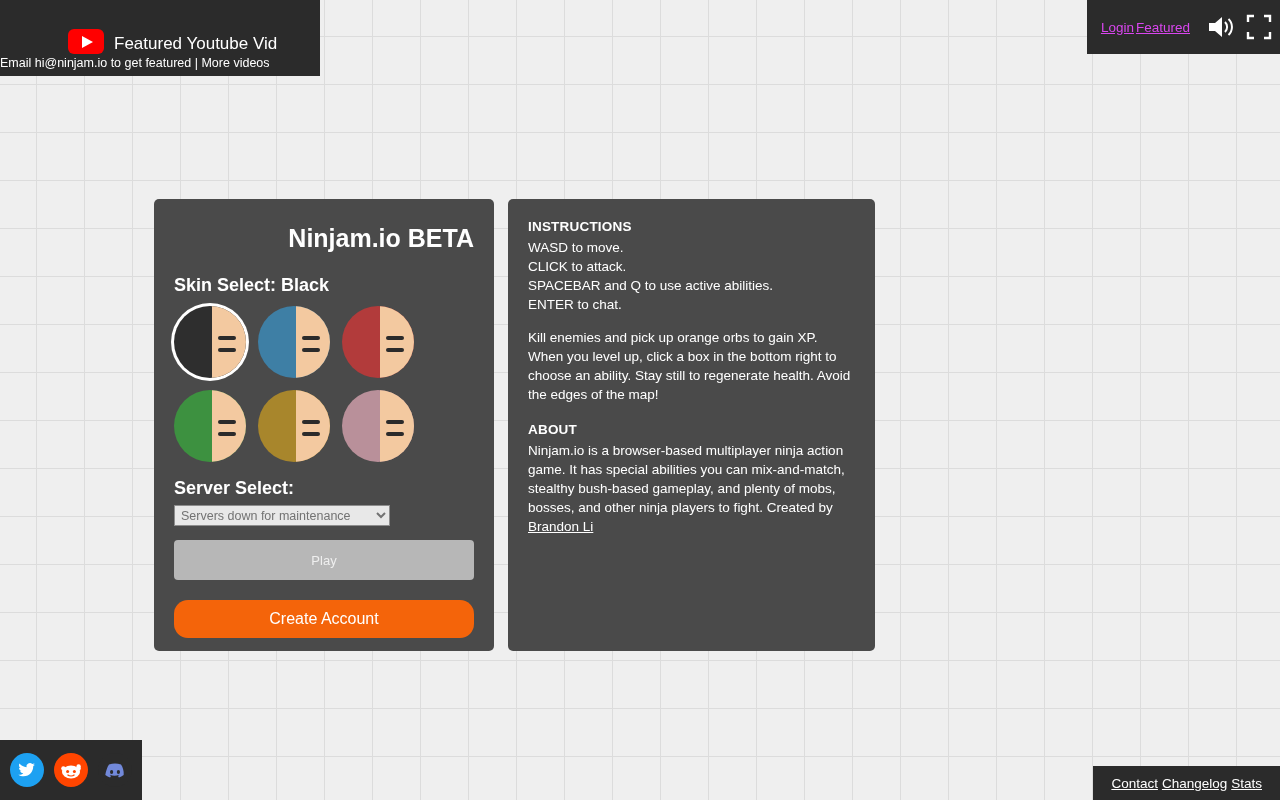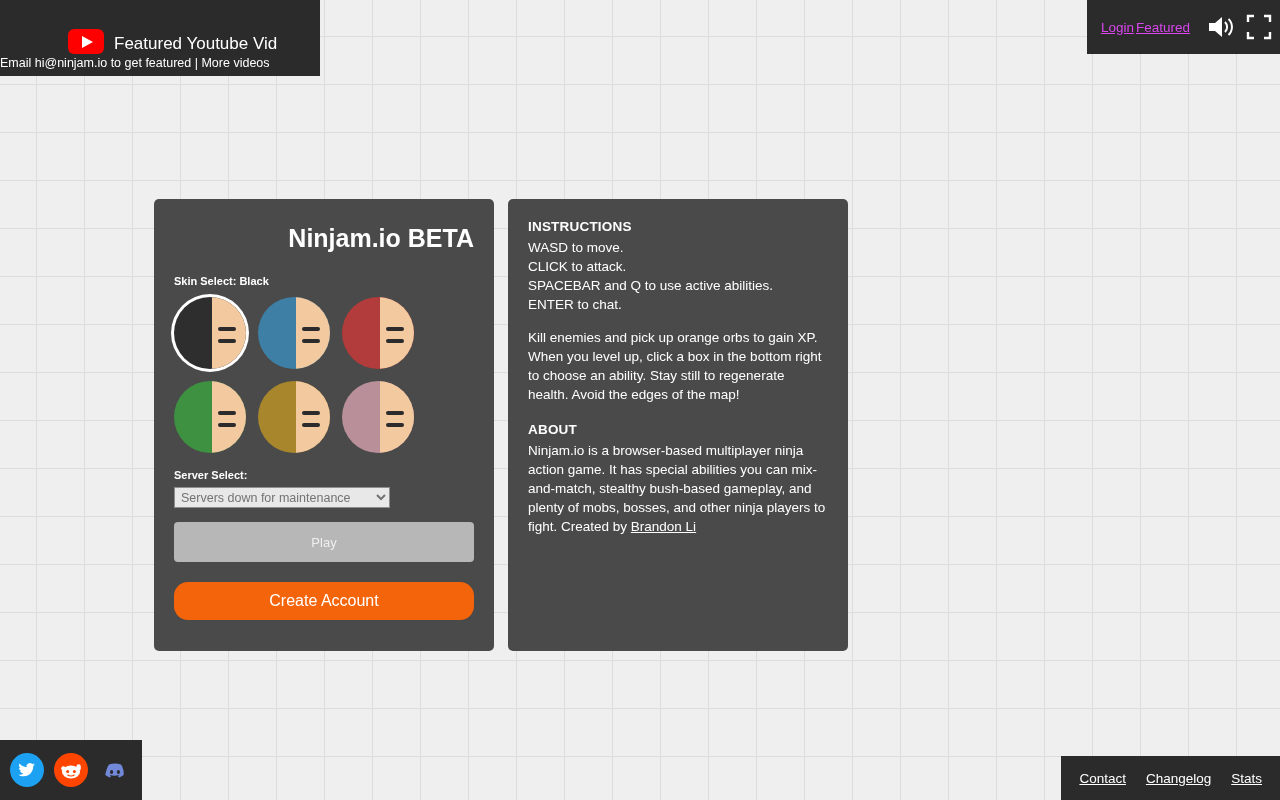--- a/index.html
+++ b/index.html
@@ -119,21 +119,21 @@
   }
   #game-title {
     color: #ffffff;
     font-size: 25px;
     font-weight: bold;
     text-align: right;
     margin: 5px 0 22px 0;
   }
   .label {
     color: #ffffff;
-    font-size: 11px;
+    font-size: 18px;
     font-weight: bold;
     margin-bottom: 10px;
   }
   #skins {
     display: flex;
     flex-wrap: wrap;
     gap: 12px;
     width: 300px;
     margin-bottom: 16px;
   }
@@ -199,21 +199,21 @@
     background: #f4640a;
     color: #ffffff;
     border: none;
     border-radius: 14px;
     font-size: 16px;
     font-family: "Liberation Sans", sans-serif;
     cursor: pointer;
   }
 
   #right-panel {
-    width: 340px;
+    width: 367px;
     height: 452px;
     padding: 20px;
     color: #ffffff;
   }
   .section-head {
     font-size: 13.5px;
     font-weight: bold;
     letter-spacing: 0.2px;
     margin-bottom: 4px;
   }
@@ -253,26 +253,26 @@
   }
   #tw { background: #1da1f2; }
   #rd { background: #ff4500; }
   #dc { background: #2b2b2b; }
 
   
   #footer-links {
     position: absolute;
     right: 0;
     bottom: 0;
-    height: 44px;
+    height: 34px;
     background: #2b2b2b;
     display: flex;
     align-items: center;
     padding: 0 18px 0 18px;
-    gap: 20px;
+    gap: 4px;
     box-sizing: border-box;
   }
   #footer-links a {
     color: #ffffff;
     font-size: 13.5px;
     text-decoration: underline;
   }
 </style>
 </head>
 <body>

